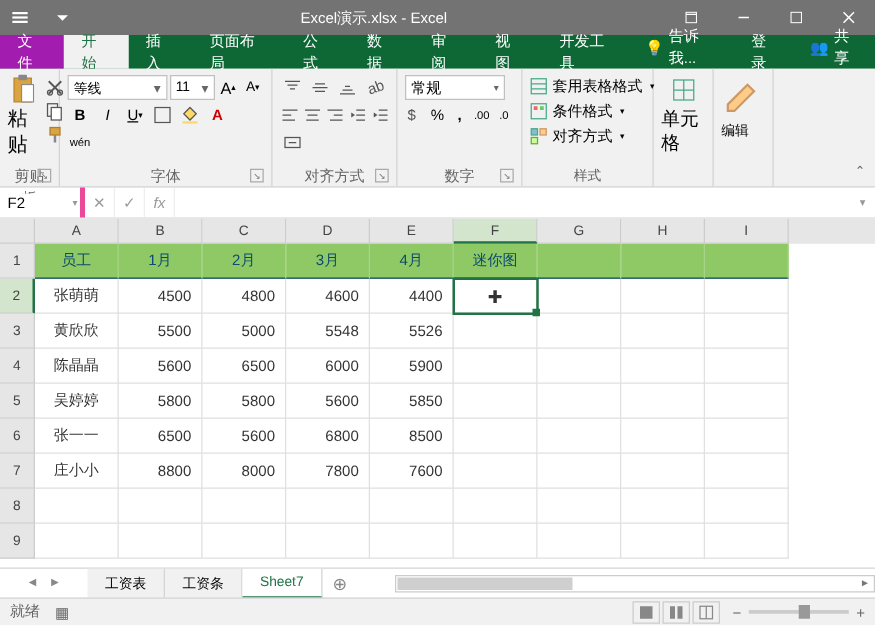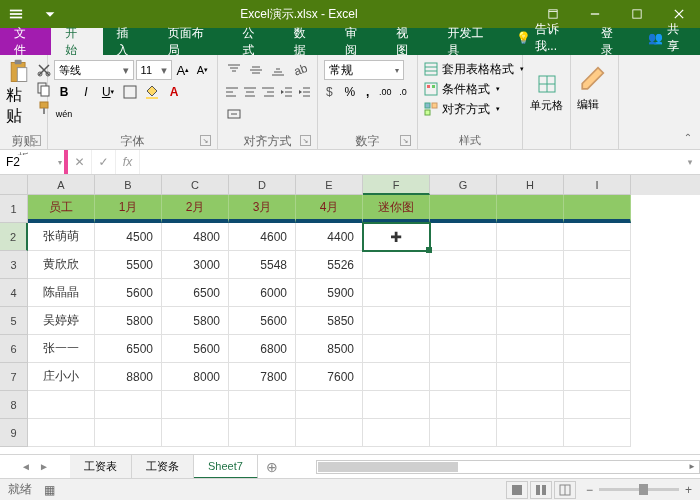--- a/index.html
+++ b/index.html
@@ -1,17 +1,17 @@
 <!DOCTYPE html>
 <html><head>
 <meta charset="utf-8">
 <style>
 *{margin:0;padding:0;box-sizing:border-box;font-family:"Microsoft YaHei",sans-serif;font-size:12px;-webkit-user-select:none;user-select:none}
 body{background:#fff;width:700px;height:500px;overflow:hidden;display:flex;flex-direction:column;position:relative}
-.titlebar{background:#4d7c0f;height:28px;display:flex;align-items:center;color:#fff}
+.titlebar{background:#737373;height:28px;display:flex;align-items:center;color:#fff}
 .titlebar .menu-icon{width:32px;height:28px;display:flex;align-items:center;justify-content:center;cursor:pointer}
 .titlebar .menu-icon svg{width:14px;height:14px;fill:#fff}
 .titlebar .left-group{display:flex;gap:2px}
 .titlebar .title{flex:1;text-align:center;font-size:12px}
 .titlebar .win-controls{display:flex}
 .titlebar .win-btn{width:42px;height:28px;display:flex;align-items:center;justify-content:center;cursor:pointer}
 .titlebar .win-btn svg{width:10px;height:10px;stroke:#fff;fill:none;stroke-width:1}
 .tabs{background:#0e6836;height:27px;display:flex;align-items:flex-end;color:#fff;padding-left:0}
 .tab{padding:6px 14px;cursor:pointer;font-size:12px;height:27px;display:flex;align-items:center}
 .tab.file{background:#a21caf}
@@ -62,21 +62,21 @@
 .rownum-corner{width:28px;border-right:1px solid #ccc;border-bottom:1px solid #ccc;background:#e6e6e6}
 .col-h{width:67px;border-right:1px solid #ccc;border-bottom:1px solid #ccc;text-align:center;line-height:20px;font-size:11px;color:#444;background:#e6e6e6}
 .col-h.sel{background:#d3e5cd;border-bottom:2px solid #217346}
 .grid-body{flex:1;display:flex;overflow:hidden}
 .row-nums{display:flex;flex-direction:column;width:28px}
 .row-n{height:28px;border-right:1px solid #ccc;border-bottom:1px solid #ccc;text-align:center;line-height:28px;font-size:11px;color:#444;background:#e6e6e6}
 .row-n.sel{background:#d3e5cd;border-right:2px solid #217346}
 .cells{display:flex;flex-direction:column}
 .row{display:flex;height:28px}
 .cell{width:67px;border-right:1px solid #e0e0e0;border-bottom:1px solid #e0e0e0;display:flex;align-items:center;justify-content:center;font-size:12px;color:#333;position:relative}
-.row.header .cell{background:#8fc966;color:#7f1d1d;font-size:12px;border-right:1px solid #a8d489;border-bottom:4px solid #0c4a6e}
+.row.header .cell{background:#8fc966;color:#0c4a6e;font-size:12px;border-right:1px solid #a8d489;border-bottom:1px solid #0c4a6e}
 .row.data .cell.jr{justify-content:flex-end;padding-right:8px}
 .row.data .cell.jc{justify-content:center}
 .cell.selected{outline:2px solid #217346;outline-offset:-1px;z-index:2}
 .fill-handle{position:absolute;right:-3px;bottom:-3px;width:6px;height:6px;background:#217346;z-index:3}
 .sel-cursor{position:absolute;left:50%;top:50%;transform:translate(-50%,-50%);font-size:14px;color:#333;pointer-events:none}
 .sheet-tabs{height:24px;border-top:1px solid #d4d4d4;display:flex;align-items:center;background:#fff}
 .sheet-nav{width:70px;display:flex;align-items:center;justify-content:center;gap:8px;color:#888}
 .sheet-nav span{cursor:pointer;font-size:10px}
 .sheet-tab{padding:0 14px;height:24px;display:flex;align-items:center;border-right:1px solid #d4d4d4;cursor:pointer;font-size:11px;background:#f1f1f1}
 .sheet-tab.active{background:#fff;border-bottom:2px solid #217346;color:#217346}
@@ -383,21 +383,21 @@
     <div class="label">样式</div>
   </div>
 
   <div class="ribbon-group cells-group">
     <div class="cell-btn">
       <svg viewBox="0 0 20 20">
           <rect x="2" y="2" width="16" height="16" fill="none" stroke="#4a8"></rect>
           <line x1="2" y1="10" x2="18" y2="10" stroke="#4a8"></line>
           <line x1="10" y1="2" x2="10" y2="18" stroke="#4a8"></line>
         </svg>
-      <span style="font-size:11px">单元格</span>
+      <span style="font-size:15px">单元格</span>
     </div>
     <div class="label"></div>
   </div>
 
   <div class="ribbon-group edit-group">
     <div class="cell-btn">
       <svg viewBox="0 0 20 20">
           <path d="M3 14l9-9 3 3-9 9H3z" fill="#fc8" stroke="#c96"></path>
         </svg>
       <span style="font-size:11px">编辑</span>
@@ -469,21 +469,21 @@
             <span class="sel-cursor">✚</span>
             <div class="fill-handle"></div>
           </div>
         <div class="cell"></div>
           <div class="cell"></div>
           <div class="cell"></div>
       </div>
       <div class="row data">
         <div class="cell jc">黄欣欣</div>
         <div class="cell jr">5500</div>
-        <div class="cell jr">3000</div>
+        <div class="cell jr">5000</div>
         <div class="cell jr">5548</div>
         <div class="cell jr">5526</div>
         <div class="cell"></div>
           <div class="cell"></div>
           <div class="cell"></div>
           <div class="cell"></div>
       </div>
       <div class="row data">
         <div class="cell jc">陈晶晶</div>
         <div class="cell jr">5600</div>

